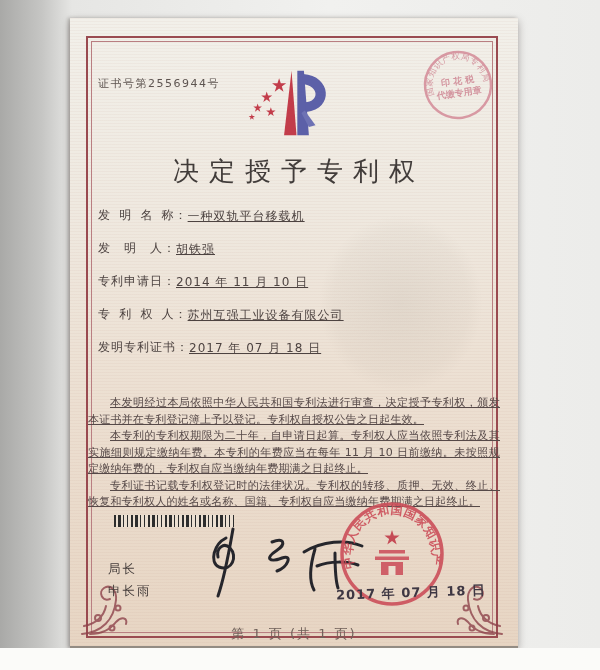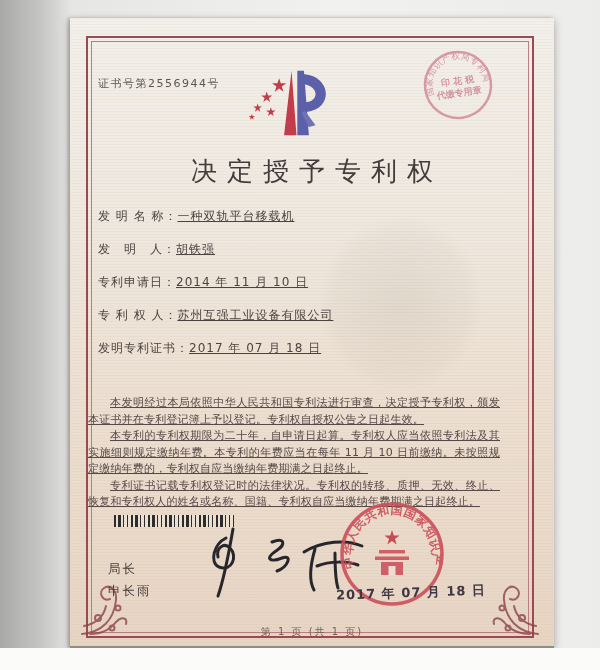--- a/index.html
+++ b/index.html
@@ -7,42 +7,42 @@
   body {
     font-family:"DejaVu Sans", sans-serif;
     position:relative;
     background:#f2f2f0;
     overflow:hidden;
   }
   .photo { position:absolute; inset:0; background:linear-gradient(90deg,#a9a9a7 0%,#c6c6c4 7%,#e6e6e4 12%,#f1f1ef 55%,#ececea 100%); }
   .photo-bottom { position:absolute; left:0; right:0; bottom:0; height:22px; background:#fbfbf9; z-index:3; }
 
   .paper {
-    position:absolute; left:70px; top:18px; width:484px; height:630px; z-index:2;
+    position:absolute; left:70px; top:18px; width:448px; height:630px; z-index:2;
     background:linear-gradient(180deg,#f2f0ea 0%,#efe9e0 30%,#ecdfd1 62%,#e7d5c3 100%);
     box-shadow:0 3px 8px rgba(40,30,25,.35), -2px 0 3px rgba(60,50,45,.25);
     border-bottom:2px solid rgba(70,58,48,.55);
   }
   .paper-texture { position:absolute; inset:0; background:repeating-linear-gradient(180deg, rgba(185,140,125,.07) 0 1px, transparent 1px 3px); pointer-events:none; }
   .watermark { position:absolute; left:222px; top:168px; width:218px; height:235px; border-radius:50%;
     background:radial-gradient(closest-side, rgba(150,140,128,.14), rgba(150,140,128,.06) 62%, transparent 75%); }
 
   .frame { position:absolute; left:16px; top:18px; right:20px; bottom:8px; border:2px solid #9a4a50; }
   .frame-inner { position:absolute; inset:3px; border:1px solid #b97e81; }
 
   .cert-no { position:absolute; left:28px; top:58px; font-size:11px; letter-spacing:1.5px; color:#5d5450; }
 
   .logo { position:absolute; left:162px; top:42px; width:124px; height:86px; }
 
   .title { position:absolute; left:0; right:0; top:136px; text-align:center;
     font-size:26px; color:#413c3a; letter-spacing:10px; text-indent:10px; font-weight:500; }
 
   .fields { position:absolute; left:28px; top:188px; font-size:12px; color:#4d4341; }
   .field-row { display:flex; margin-bottom:12px; line-height:21px; letter-spacing:1px; }
-  .field-label { white-space:pre; }
+  .field-label { white-space:pre;font-family:Liberation Mono, monospace; }
   .field-value { white-space:pre;text-decoration:underline; }
 
   .body-text { position:absolute; left:18px; top:377px; width:412px; font-size:11px;
     line-height:16.5px; color:#564948; text-align:justify; letter-spacing:.2px;text-decoration:underline; }
   .body-text p { text-indent:2em; margin:0; }
 
   .barcode { position:absolute; left:44px; top:497px; width:120px; height:12px;
     background:repeating-linear-gradient(90deg,#2d2d2d 0 2px,#ece0d2 2px 4px,#2d2d2d 4px 7px,#ece0d2 7px 9px,#2d2d2d 9px 10px,#ece0d2 10px 13px,#2d2d2d 13px 14px,#ece0d2 14px 17px); }
 
   .issuer { position:absolute; left:38px; top:540px; font-size:12.5px; line-height:22px; color:#453d3b; letter-spacing:2px; }
@@ -52,21 +52,21 @@
   .seal { position:absolute; left:266px; top:480px; width:112px; height:112px; opacity:.9; }
   .seal-date { position:absolute; left:266px; top:566px; font-size:13px; font-weight:bold;
     color:#3e3743; letter-spacing:1px; transform:rotate(-2deg); white-space:nowrap; }
 
   .stamp { position:absolute; left:351px; top:30px; width:74px; height:74px; opacity:.85; transform:rotate(-8deg); }
 
   .ornament { position:absolute; width:66px; height:66px; top:556px; }
   .orn-left { left:6px; }
   .orn-right { right:10px; transform:scaleX(-1); }
 
-  .footer { position:absolute; left:0; right:0; top:607px; text-align:center; font-size:10px; color:#70615a; letter-spacing:2px; }
+  .footer { position:absolute; left:0; right:0; top:607px; text-align:center; font-size:13px; color:#70615a; letter-spacing:2px; }
 
   .seal-ring-text { font-size:12px; font-weight:bold; letter-spacing:.5px; }
   .stamp-ring-text { font-size:8.5px; letter-spacing:.5px; }
   .stamp-center { font-size:9px; font-weight:bold; }
 </style>
 </head>
 <body>
 
 <div class="photo">
   <div class="photo-bottom"></div>

